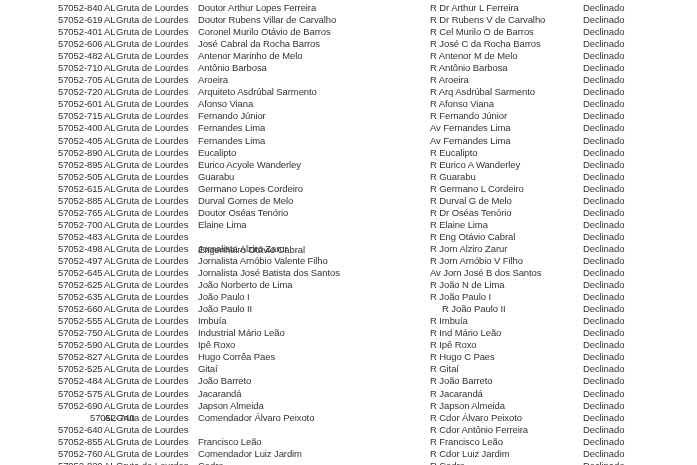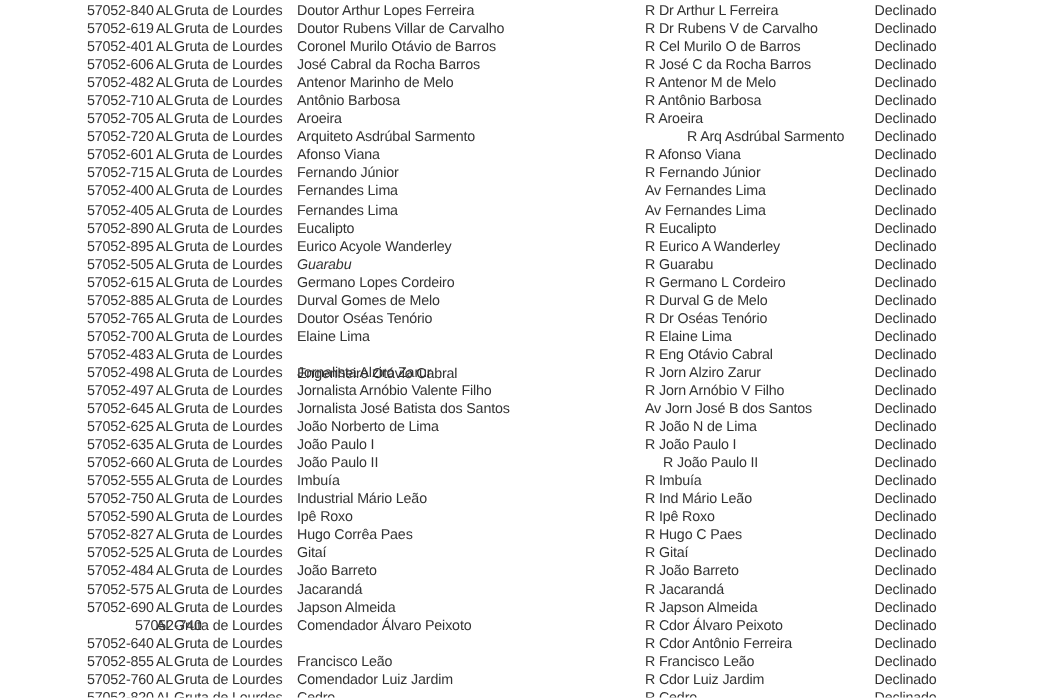--- a/index.html
+++ b/index.html
@@ -99,21 +99,21 @@
         <span class="cell c2" style="color: rgb(51, 51, 51);">Gruta de Lourdes</span>
         <span class="cell c3" style="color: rgb(51, 51, 51);">Aroeira</span>
         <span class="cell c4" style="color: rgb(51, 51, 51);">R Aroeira</span>
         <span class="cell c5" style="color: rgb(51, 51, 51);">Declinado</span>
       </div>
       <div class="row">
         <span class="cell c0" style="color: rgb(51, 51, 51);">57052-720</span>
         <span class="cell c1" style="color: rgb(51, 51, 51);">AL</span>
         <span class="cell c2" style="color: rgb(51, 51, 51);">Gruta de Lourdes</span>
         <span class="cell c3" style="color: rgb(51, 51, 51);">Arquiteto Asdrúbal Sarmento</span>
-        <span class="cell c4" style="color: rgb(51, 51, 51); margin-left: 28px;">R Arq Asdrúbal Sarmento</span>
+        <span class="cell c4" style="color: rgb(51, 51, 51);">R Arq Asdrúbal Sarmento</span>
         <span class="cell c5" style="color: rgb(51, 51, 51);">Declinado</span>
       </div>
       <div class="row">
         <span class="cell c0" style="color: rgb(51, 51, 51);">57052-601</span>
         <span class="cell c1" style="color: rgb(51, 51, 51);">AL</span>
         <span class="cell c2" style="color: rgb(51, 51, 51);">Gruta de Lourdes</span>
         <span class="cell c3" style="color: rgb(51, 51, 51);">Afonso Viana</span>
         <span class="cell c4" style="color: rgb(51, 51, 51);">R Afonso Viana</span>
         <span class="cell c5" style="color: rgb(51, 51, 51);">Declinado</span>
       </div>
@@ -154,21 +154,21 @@
         <span class="cell c1" style="color: rgb(51, 51, 51);">AL</span>
         <span class="cell c2" style="color: rgb(51, 51, 51);">Gruta de Lourdes</span>
         <span class="cell c3" style="color: rgb(51, 51, 51);">Eurico Acyole Wanderley</span>
         <span class="cell c4" style="color: rgb(51, 51, 51);">R Eurico A Wanderley</span>
         <span class="cell c5" style="color: rgb(51, 51, 51);">Declinado</span>
       </div>
       <div class="row">
         <span class="cell c0" style="color: rgb(51, 51, 51);">57052-505</span>
         <span class="cell c1" style="color: rgb(51, 51, 51);">AL</span>
         <span class="cell c2" style="color: rgb(51, 51, 51);">Gruta de Lourdes</span>
-        <span class="cell c3" style="color: rgb(51, 51, 51); font-style: italic;">Guarabu</span>
+        <span class="cell c3" style="color: rgb(51, 51, 51);">Guarabu</span>
         <span class="cell c4" style="color: rgb(51, 51, 51);">R Guarabu</span>
         <span class="cell c5" style="color: rgb(51, 51, 51);">Declinado</span>
       </div>
       <div class="row">
         <span class="cell c0" style="color: rgb(51, 51, 51);">57052-615</span>
         <span class="cell c1" style="color: rgb(51, 51, 51);">AL</span>
         <span class="cell c2" style="color: rgb(51, 51, 51);">Gruta de Lourdes</span>
         <span class="cell c3" style="color: rgb(51, 51, 51);">Germano Lopes Cordeiro</span>
         <span class="cell c4" style="color: rgb(51, 51, 51);">R Germano L Cordeiro</span>
         <span class="cell c5" style="color: rgb(51, 51, 51);">Declinado</span>

